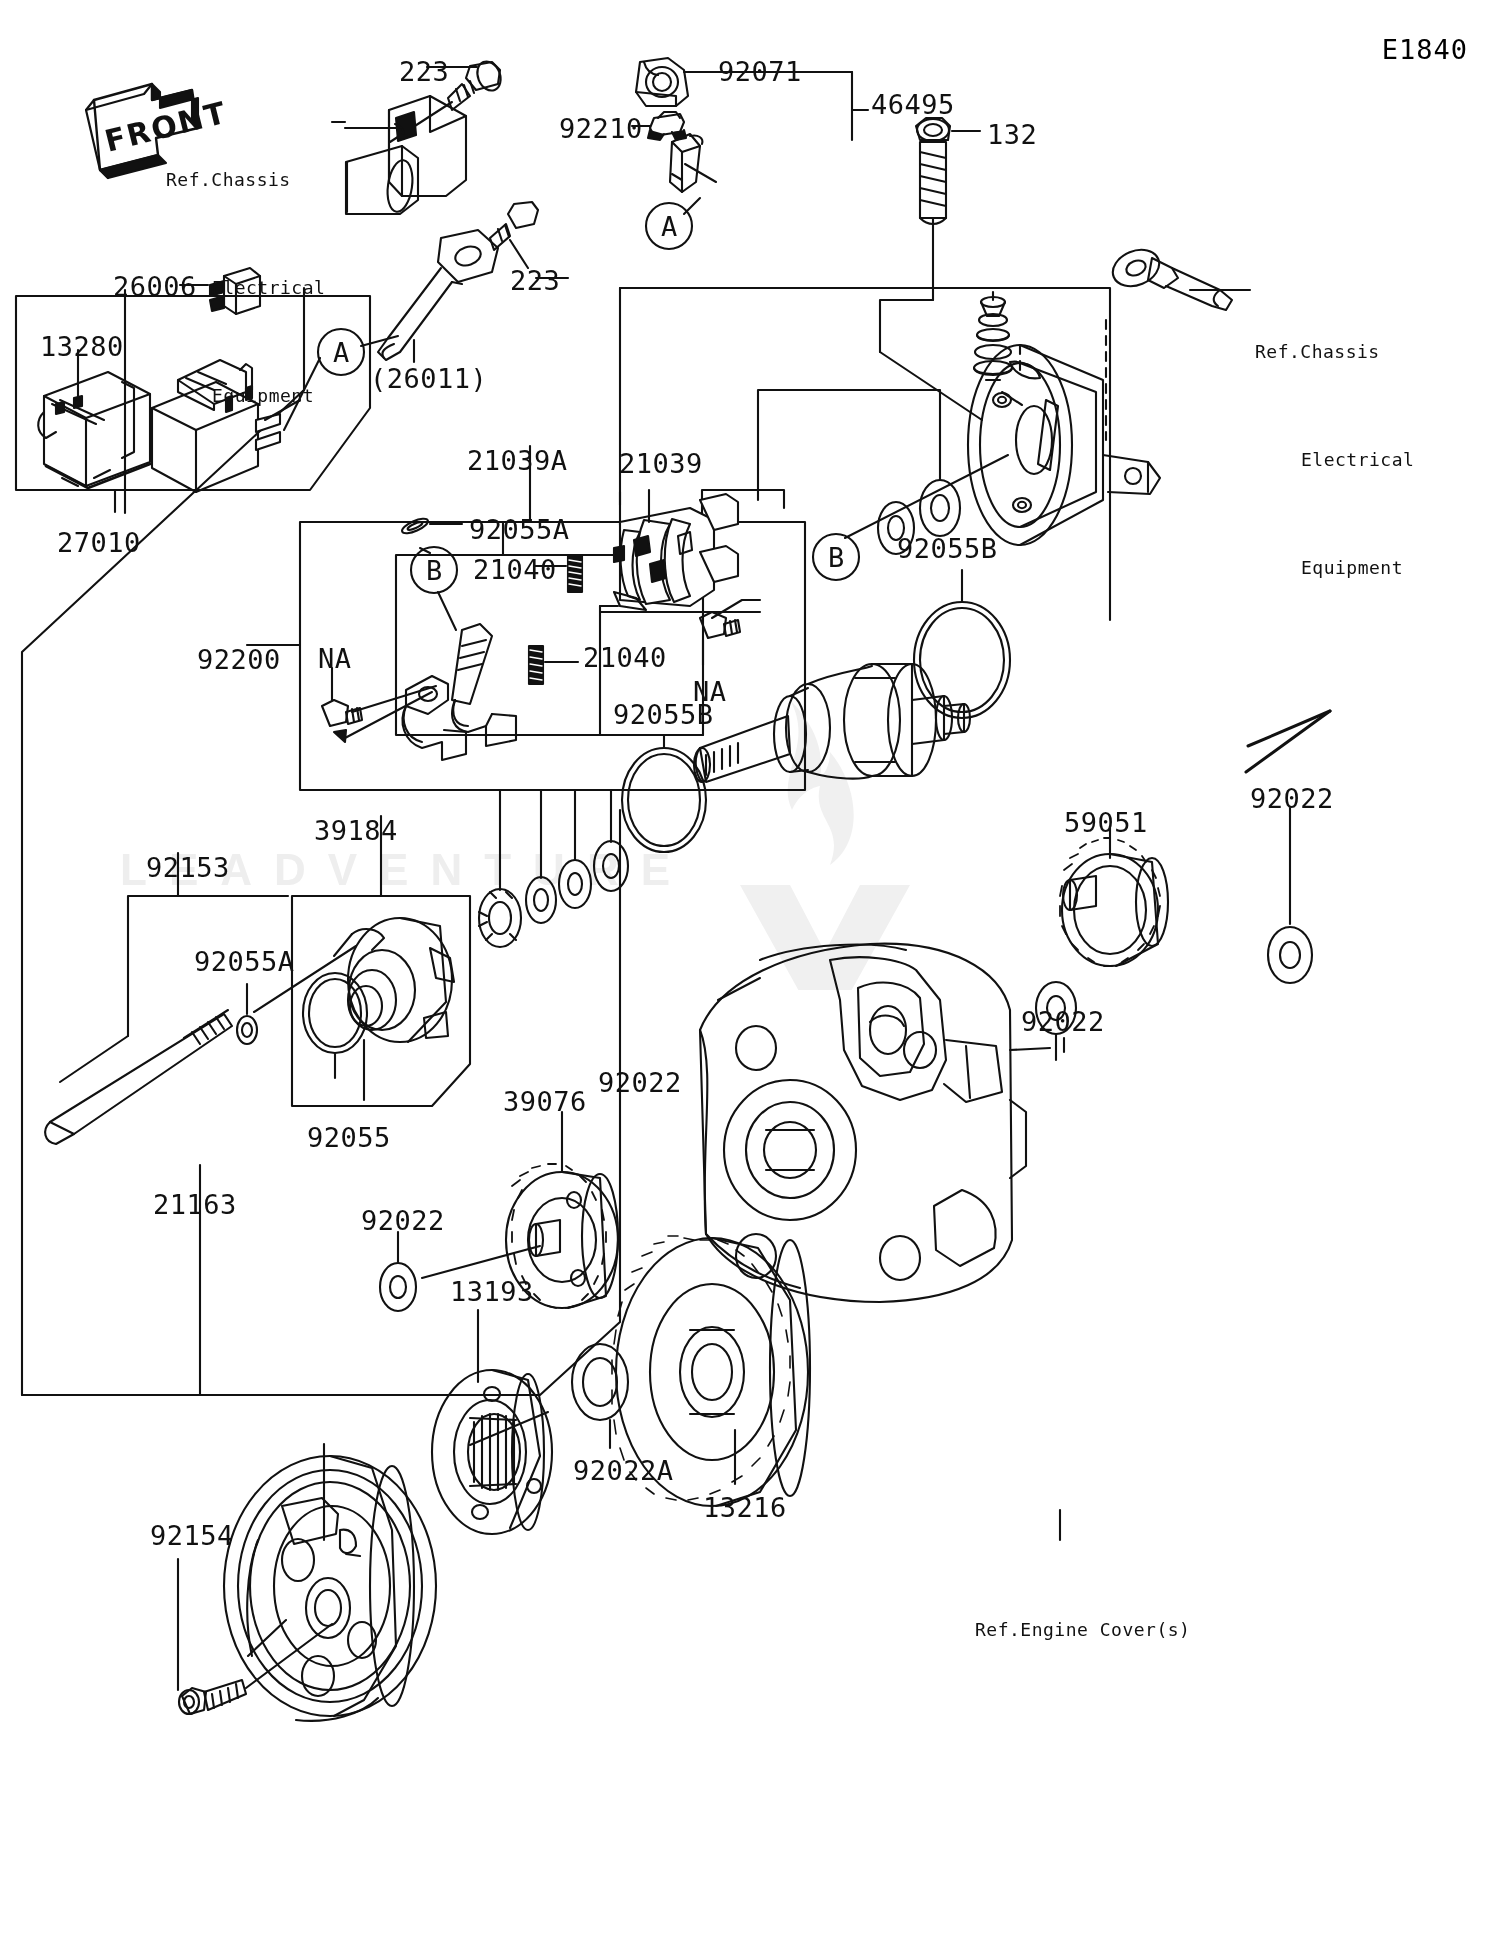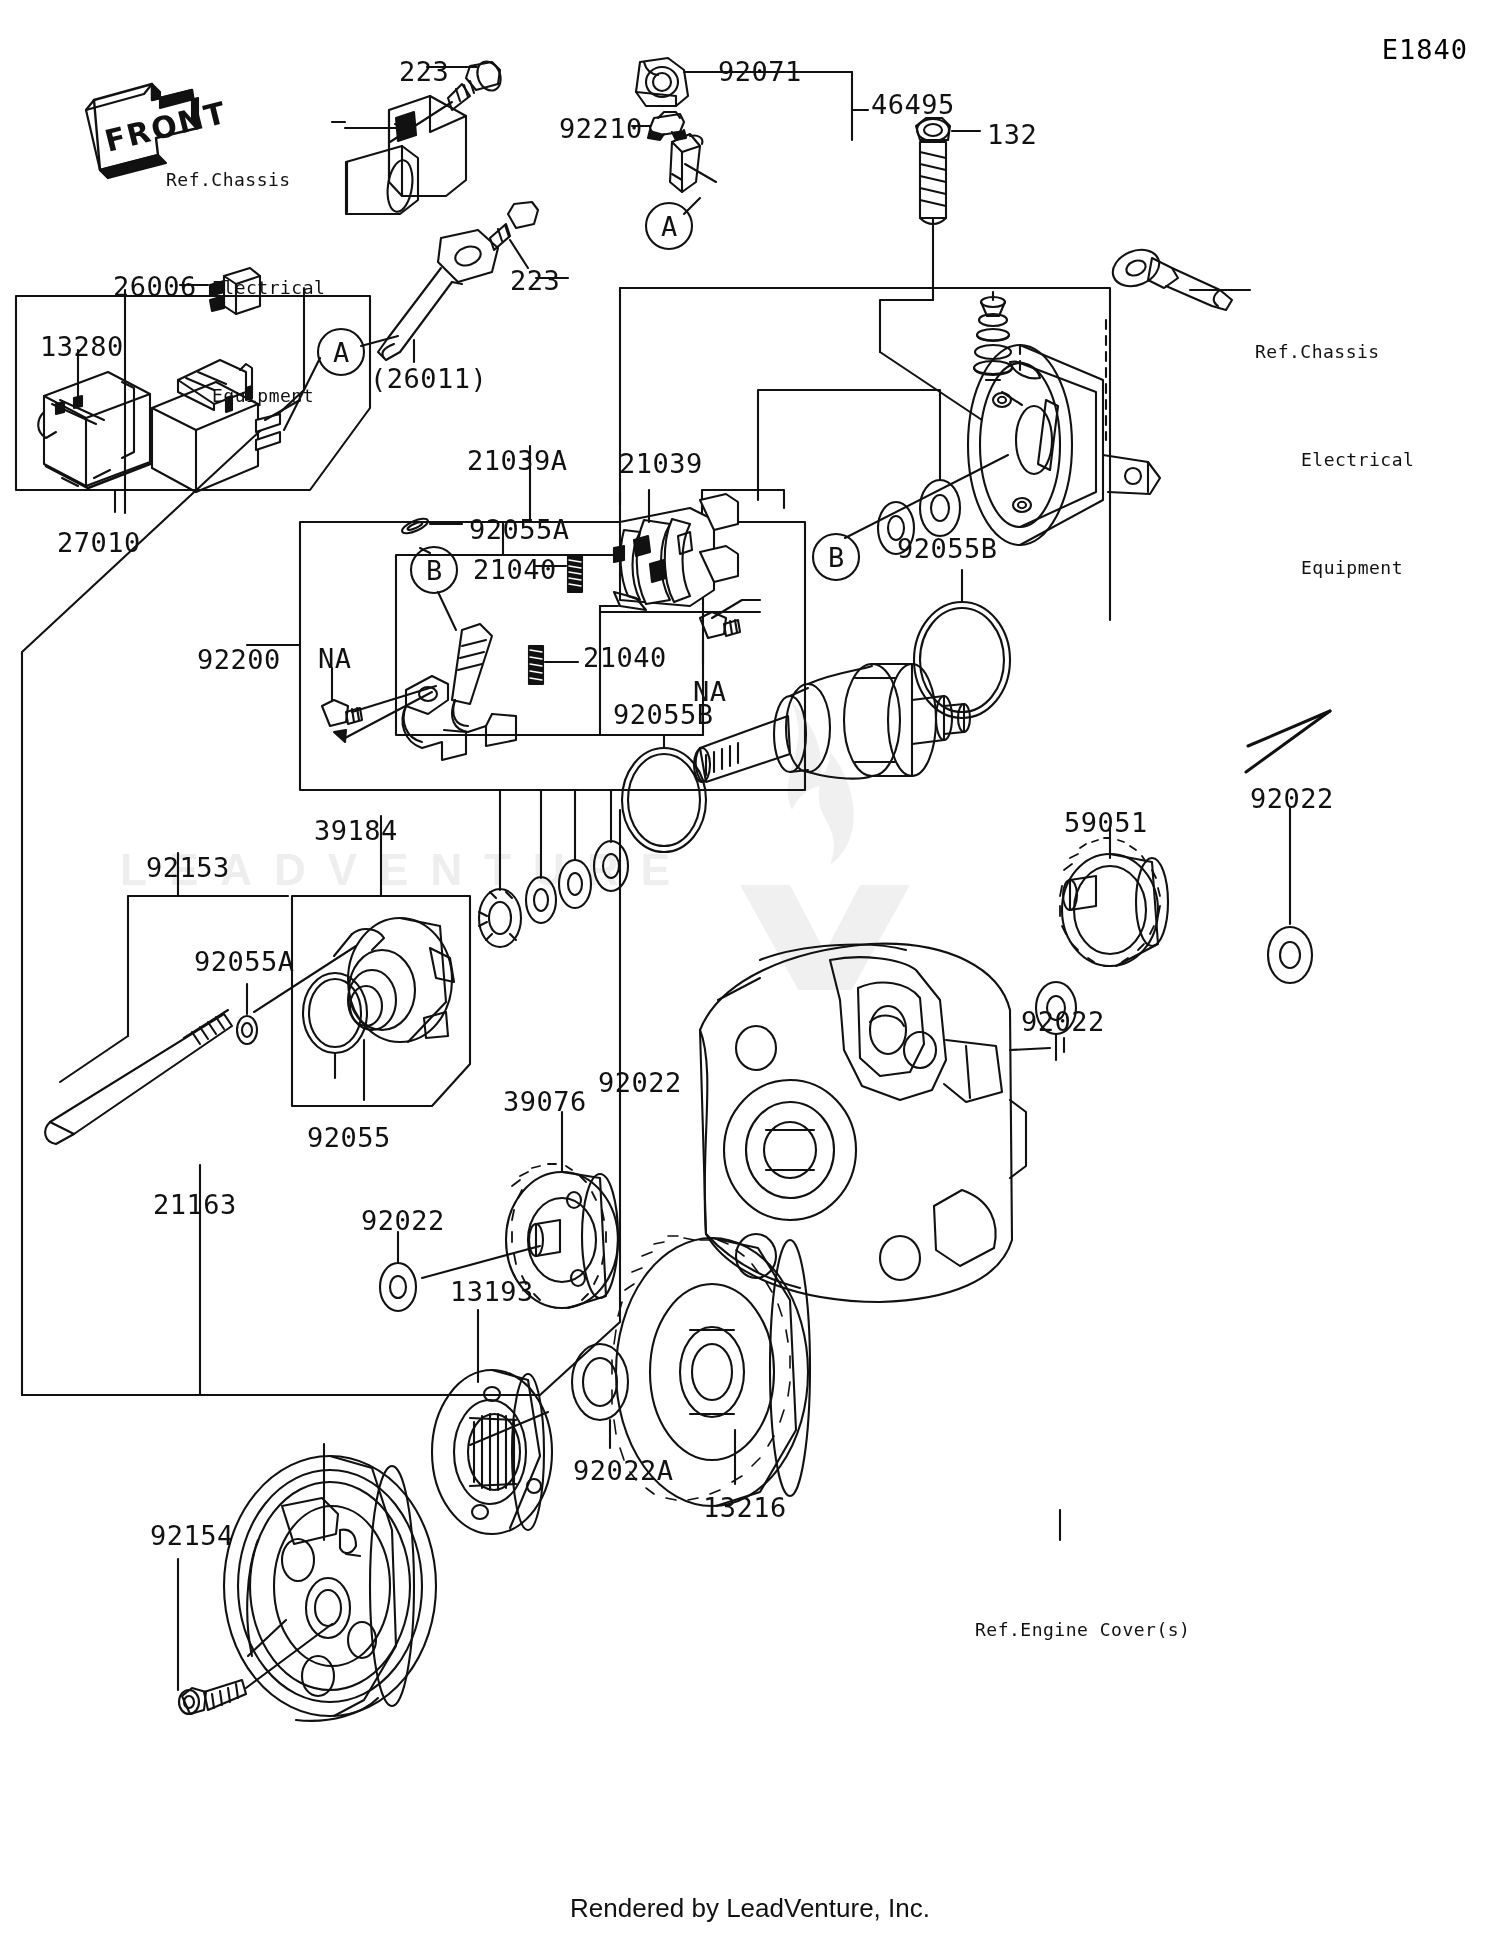--- a/index.html
+++ b/index.html
@@ -646,14 +646,13 @@
   <div class="lbl" style="left:307px;top:1089px;margin-top:32px;">92055</div>
   <div class="lbl" style="left:503px;top:1085px;">39076</div>
   <div class="lbl" style="left:598px;top:1066px;">92022</div>
   <div class="lbl" style="left:153px;top:1188px;">21163</div>
   <div class="lbl" style="left:361px;top:1204px;">92022</div>
   <div class="lbl" style="left:450px;top:1275px;">13193</div>
   <div class="lbl" style="left:573px;top:1454px;">92022A</div>
   <div class="lbl" style="left:703px;top:1491px;">13216</div>
   <div class="lbl" style="left:150px;top:1519px;">92154</div>
 
-  <div class="foot">Rendered by LeadVenture, Inc.</div>
 </div>
 
 </body></html>

